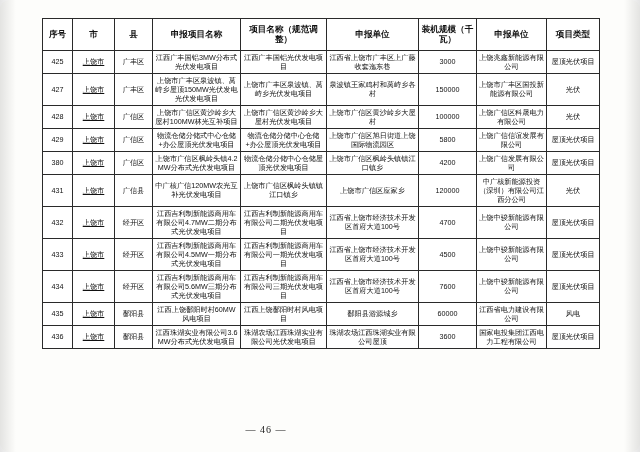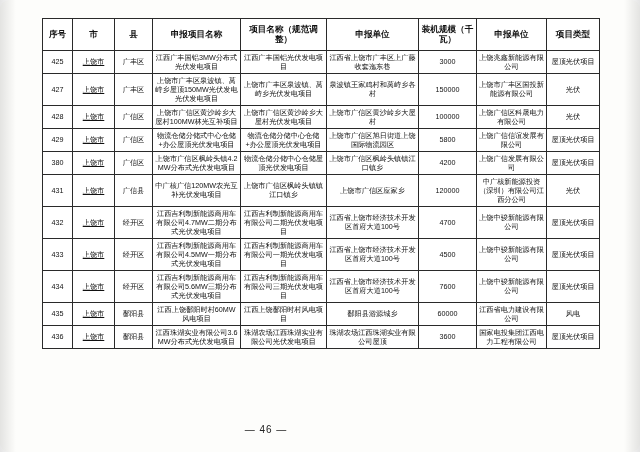--- a/index.html
+++ b/index.html
@@ -70,20 +70,21 @@
 
   .page-footer {
     position: absolute;
     left: 0;
     top: 424px;
     width: 532px;
     text-align: center;
     font-size: 10px;
     color: #222;
     letter-spacing: 1px;
+    font-family: Liberation Serif, serif;
   }
   .edge-shadow-l {
     position: absolute;
     left: 0; top: 0;
     width: 16px; height: 452px;
     background: linear-gradient(to right, rgba(0,0,0,0.10), rgba(0,0,0,0));
     pointer-events: none;
   }
   .edge-shadow-r {
     position: absolute;

